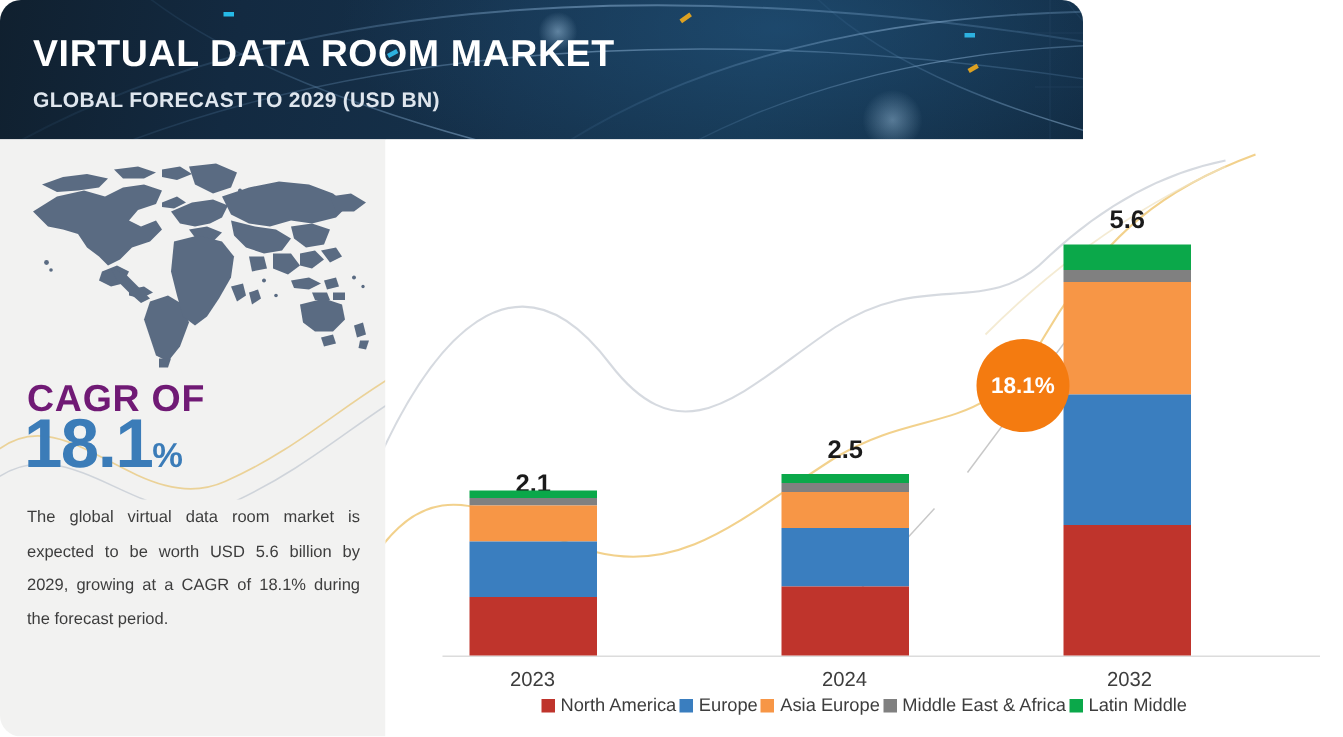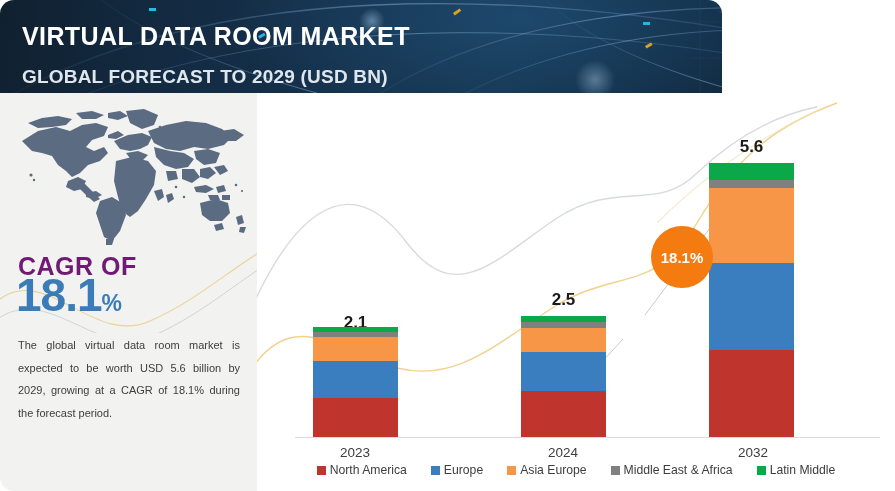--- a/index.html
+++ b/index.html
@@ -8,21 +8,21 @@
 
   
   #header{position:absolute;left:0;top:0;width:722px;height:93px;
     border-radius:14px 14px 0 0;overflow:hidden;
     background:
       radial-gradient(ellipse 420px 160px at 72% 20%, rgba(36,88,132,.55) 0%, rgba(18,40,61,0) 70%),
       linear-gradient(100deg,#10202f 0%,#132a41 22%,#15314b 48%,#15354f 70%,#112a41 100%);}
   #header svg{position:absolute;left:0;top:0;}
   #hdr-text{position:absolute;left:22px;top:21px;z-index:3;}
   #title{color:#ffffff;font-size:25px;font-weight:bold;letter-spacing:.4px;line-height:30px;}
-  #subtitle{color:#dfe6ee;font-size:19px;font-weight:bold;letter-spacing:.2px;line-height:22px;margin-top:15px;}
+  #subtitle{color:#dfe6ee;font-size:14px;font-weight:bold;letter-spacing:.2px;line-height:22px;margin-top:4px;}
 
   
   #left-panel{position:absolute;left:0;top:93px;width:257px;height:398px;
     background:#f2f2f1;border-radius:0 0 0 14px;overflow:hidden;}
   #map-wrap{position:absolute;left:8px;top:14px;width:242px;height:140px;}
   #left-curves{position:absolute;left:0;top:120px;width:257px;height:120px;}
   #cagr-of{position:absolute;left:18px;top:159px;color:#701a75;font-size:25px;
     font-weight:bold;letter-spacing:.5px;}
   #cagr-val{position:absolute;left:16px;top:176px;color:#3b7cb8;font-weight:bold;
     font-size:46px;letter-spacing:-1px;line-height:52px;}
@@ -37,21 +37,21 @@
   #axis{position:absolute;left:38px;top:344px;width:585px;height:1px;background:#dcdcdc;}
   .bar{position:absolute;width:85px;}
   .seg{width:100%;}
   .blabel{position:absolute;width:85px;text-align:center;color:#1a1a1a;
     font-size:17px;font-weight:bold;}
   .xlabel{position:absolute;width:110px;text-align:center;color:#3d3d3d;font-size:13.5px;}
   #cagr-bubble{position:absolute;left:394px;top:133px;width:62px;height:62px;border-radius:50%;
     background:#f47b10;color:#fff;font-size:15px;font-weight:bold;
     display:flex;align-items:center;justify-content:center;z-index:4;}
   #legend{position:absolute;left:0;top:370px;width:638px;
-    display:flex;justify-content:center;align-items:center;gap:24px;}
+    display:flex;justify-content:center;align-items:center;gap:2px;}
   .lg{display:flex;align-items:center;gap:4px;}
   .sw{width:9px;height:9px;display:block;}
   .lgt{font-size:12.2px;color:#3d3d3d;}
 </style>
 </head>
 <body>
 
 <div id="header">
   <svg width="895" height="93" viewBox="0 0 895 93">
     <defs>

